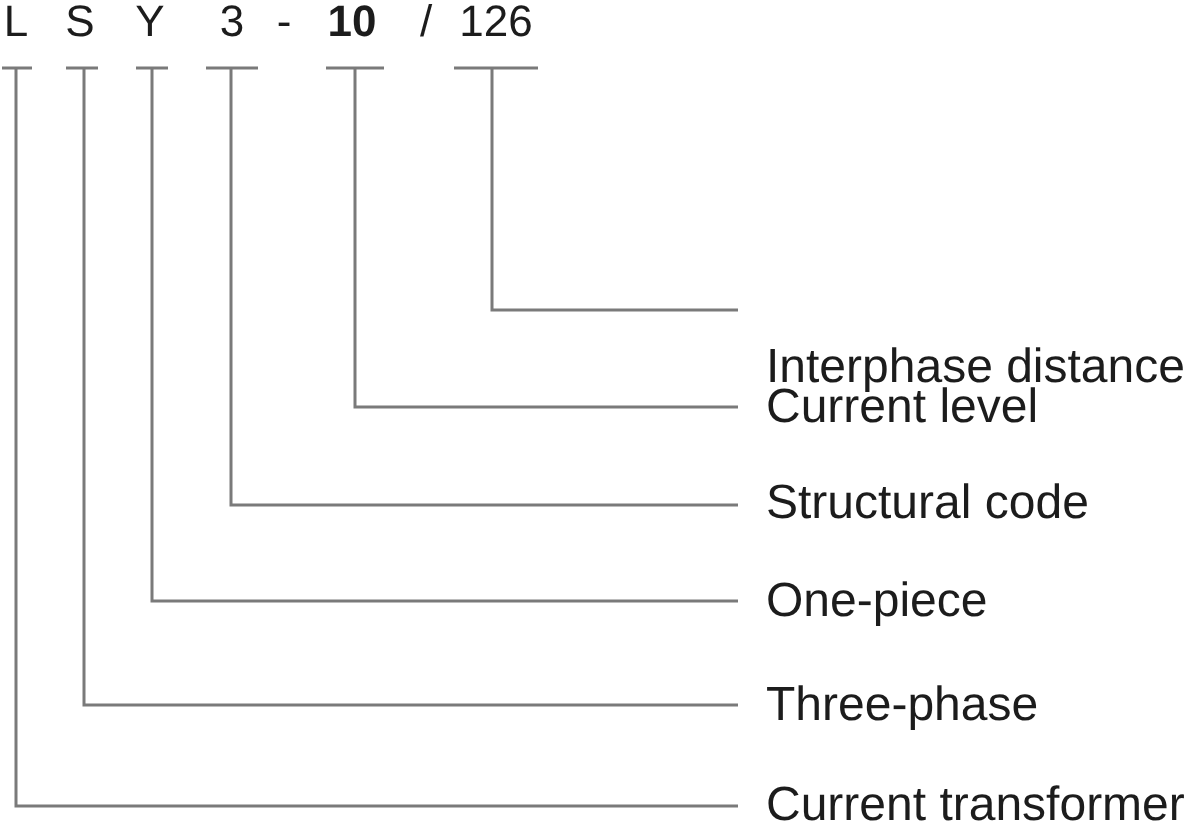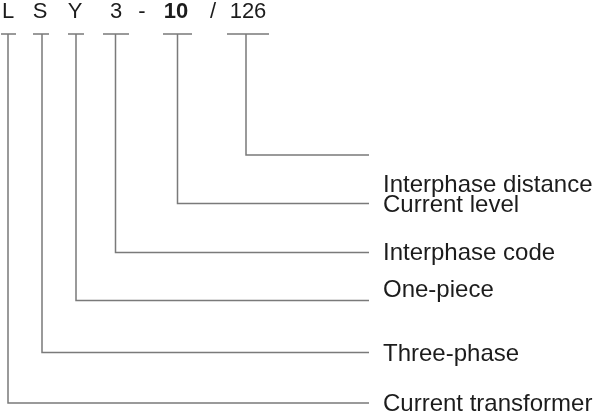--- a/index.html
+++ b/index.html
@@ -46,21 +46,21 @@
   .cc-2 { left: 75px; }
   .cc-3 { left: 116px; }
   .cc-sep0 { left: 142px; }
   .cc-4 { left: 176px; font-weight: bold; }
   .cc-sep1 { left: 213px; }
   .cc-5 { left: 248px; }
   
   .lbl-interphase { top: 141px; margin-top: 29px; }
   .lbl-voltage    { top: 190px; }
   .lbl-structural { top: 238px; }
-  .lbl-onepiece   { top: 275px; }
+  .lbl-onepiece   { top: 287px; }
   .lbl-threephase { top: 339px; }
   .lbl-current    { top: 389px; }
 </style>
 </head>
 <body>
 
 <div id="stage">
 
   <svg id="connectors" viewBox="0 0 600 415" xmlns="http://www.w3.org/2000/svg">
       <path d="M 1 34 H 16 M 8 34 V 403 H 369" fill="none" stroke="#7a7a7a" stroke-width="1.5"></path>
@@ -78,19 +78,19 @@
     <span class="code-char cc-3">3</span>
     <span class="code-char cc-sep0">-</span>
     <span class="code-char cc-4">10</span>
     <span class="code-char cc-sep1">/</span>
     <span class="code-char cc-5">126</span>
   </div>
 
   <div>
     <div class="meaning-label lbl-interphase">Interphase distance</div>
     <div class="meaning-label lbl-voltage">Current level</div>
-    <div class="meaning-label lbl-structural">Interphase code</div>
+    <div class="meaning-label lbl-structural">Structural code</div>
     <div class="meaning-label lbl-onepiece">One-piece</div>
     <div class="meaning-label lbl-threephase">Three-phase</div>
     <div class="meaning-label lbl-current">Current transformer</div>
   </div>
 
 </div>
 
 </body></html>

